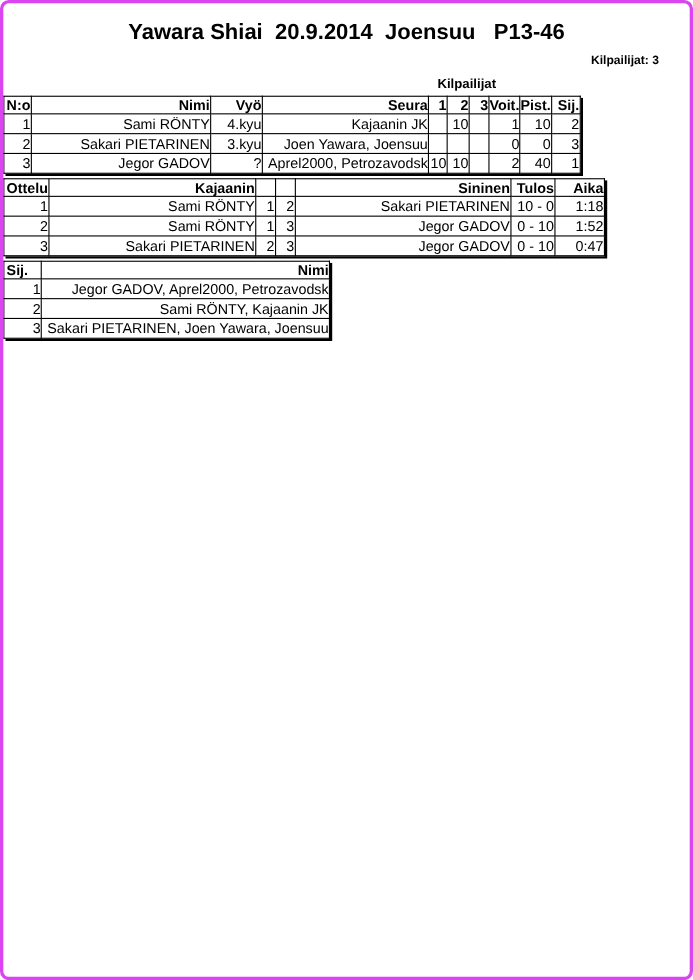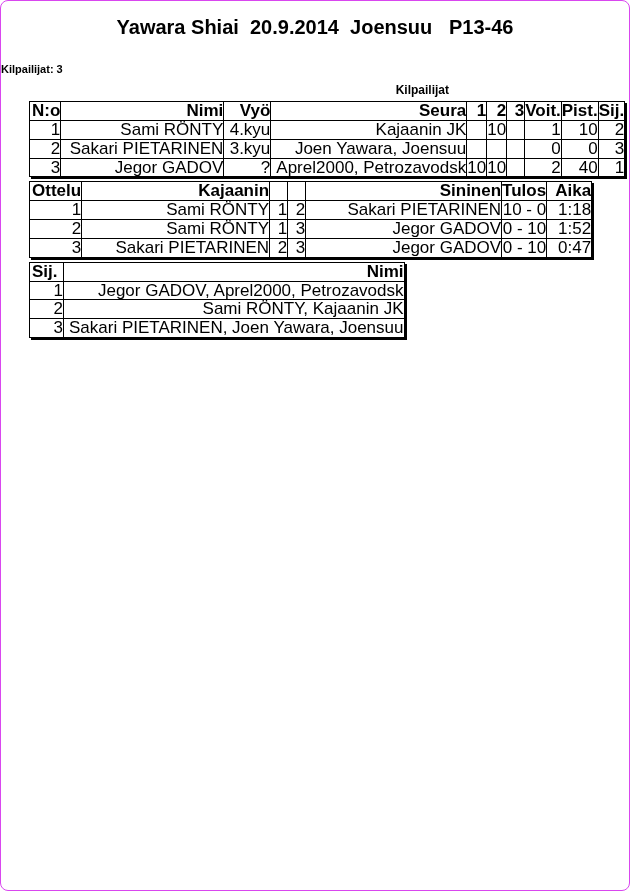--- a/index.html
+++ b/index.html
@@ -5,55 +5,55 @@
   * { margin: 0; padding: 0; box-sizing: border-box; }
   html, body { background: #fff; }
   body {
     width: 630px; height: 891px;
     font-family: "Liberation Sans", sans-serif;
     color: #000;
   }
   .page {
     width: 630px; height: 891px;
     background: #fff;
-    border: 1px solid #d946ef;
+    border: 3px solid #d946ef;
     border-radius: 8px;
     overflow: hidden;
   }
   .title {
     margin-top: 14px;
     text-align: center;
     font-size: 20px;
     font-weight: bold;
     white-space: pre;
     line-height: 24px;
   }
   .count {
-    margin-top: 24px;
+    margin-top: 8px;
     padding-right: 28px;
+    text-align: right;
     font-size: 11px;
     font-weight: bold;
     line-height: 13px;
   }
   .sec-heading {
     font-size: 12px;
     font-weight: bold;
     text-align: right;
     margin-left: 28px;
     line-height: 14px;
   }
   .h1 { width: 420px; margin-top: 7px; }
   .h2 { width: 534px; margin-top: 24px; }
   .h3 { width: 287px; margin-top: 24px; }
   table {
     border-collapse: collapse;
     table-layout: fixed;
-    margin-left: 28px;
     margin-top: 4px;
-    font-size: 17px;
+    font-size: 13px;
     border: 1px solid #000;
     box-shadow: 2px 2px 0 #000;
     background: #fff;
   }
   th, td {
     border: 1px solid #000;
     white-space: nowrap;
     overflow: visible;
     padding: 0;
     vertical-align: middle;

